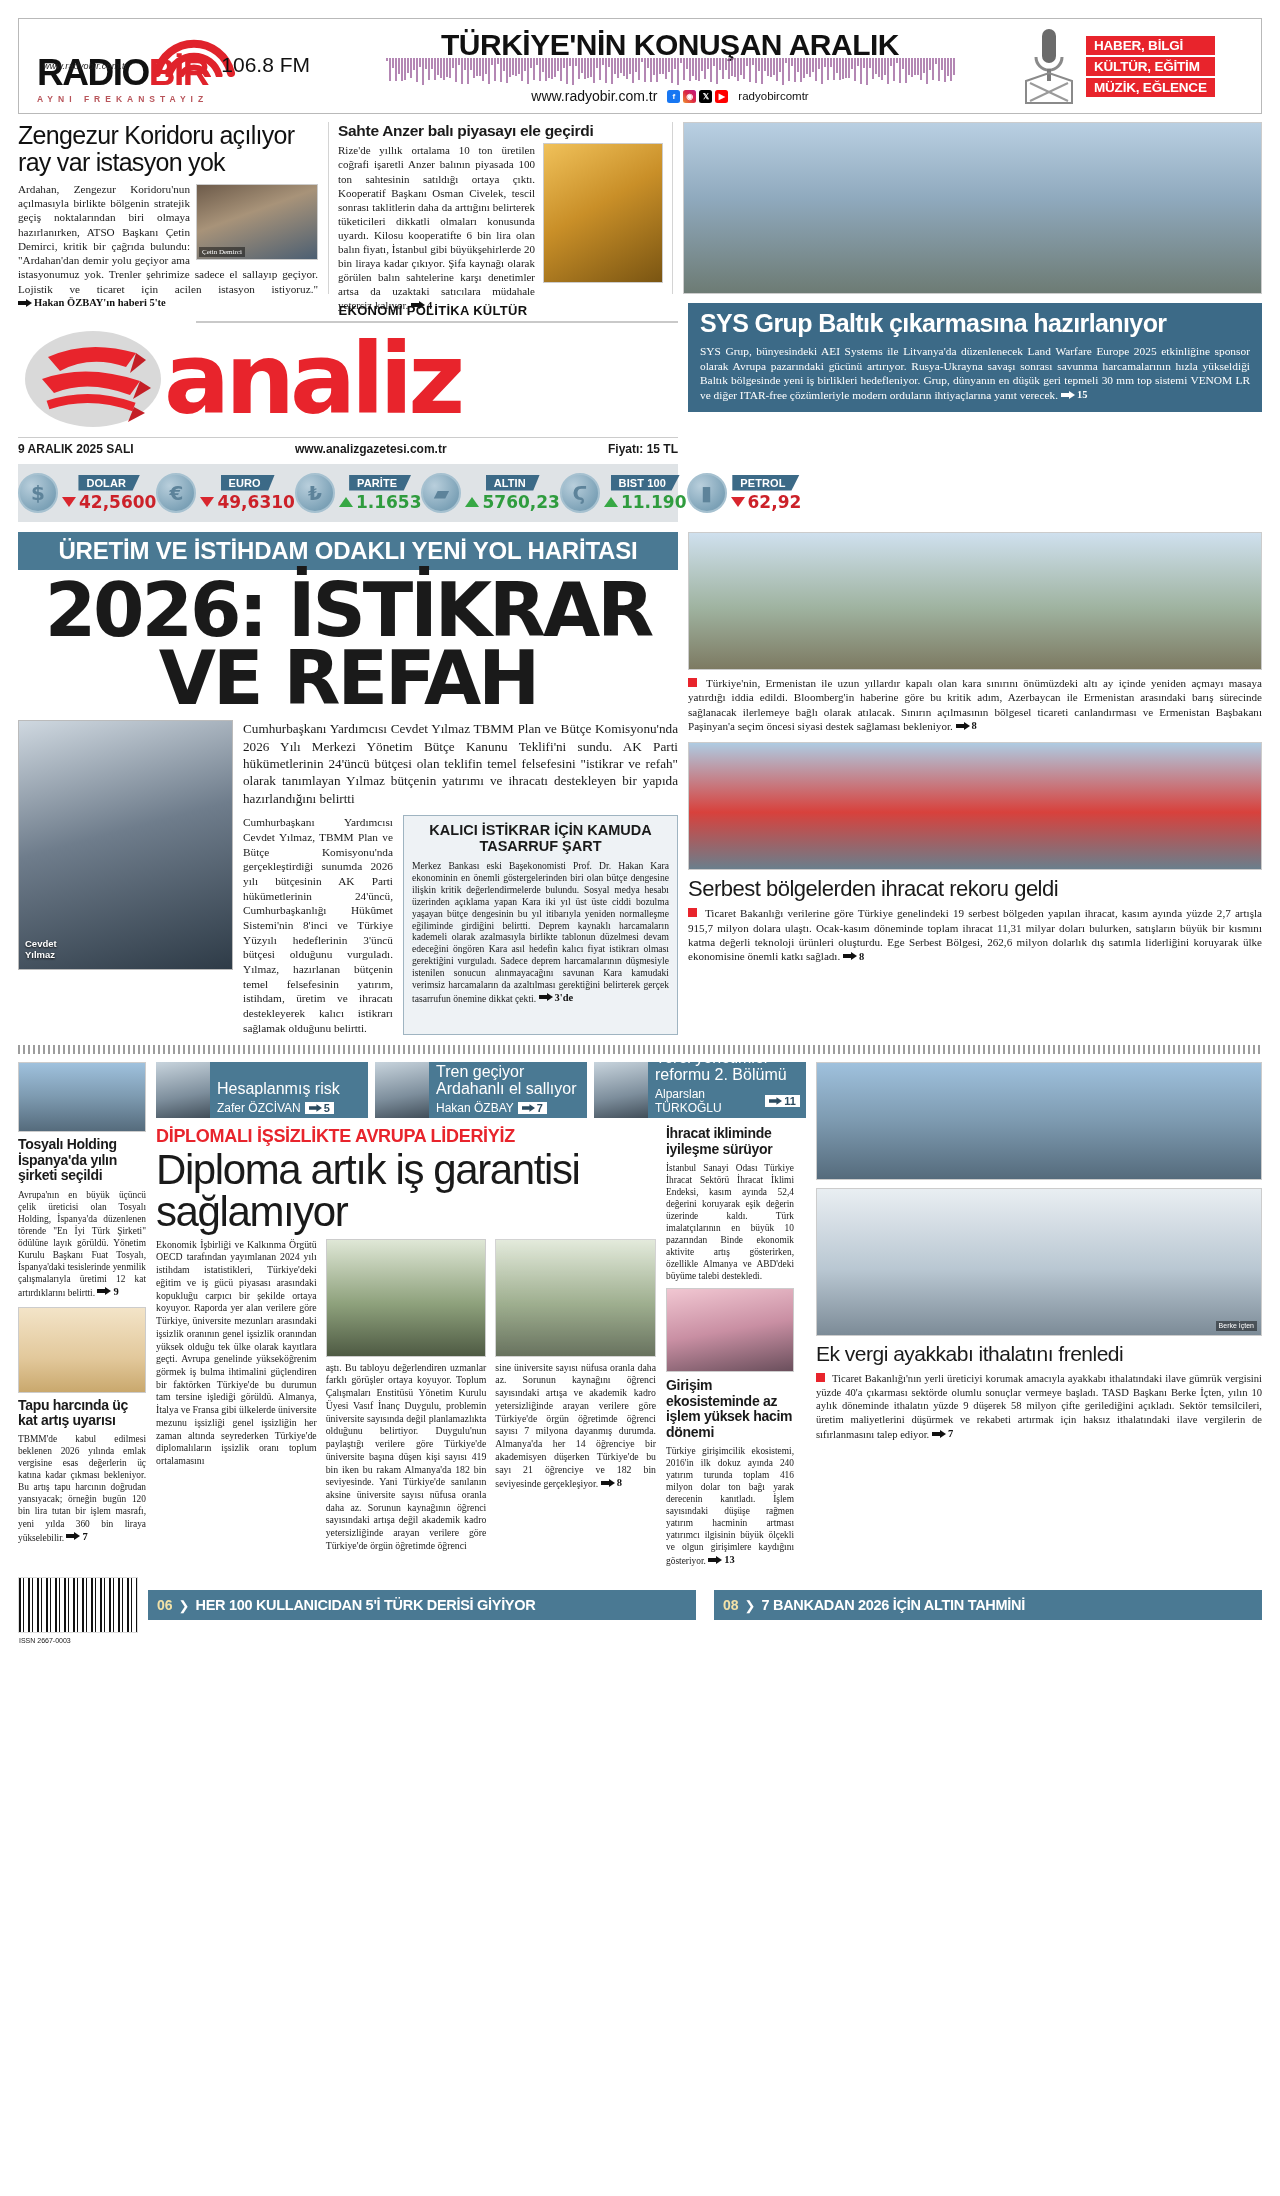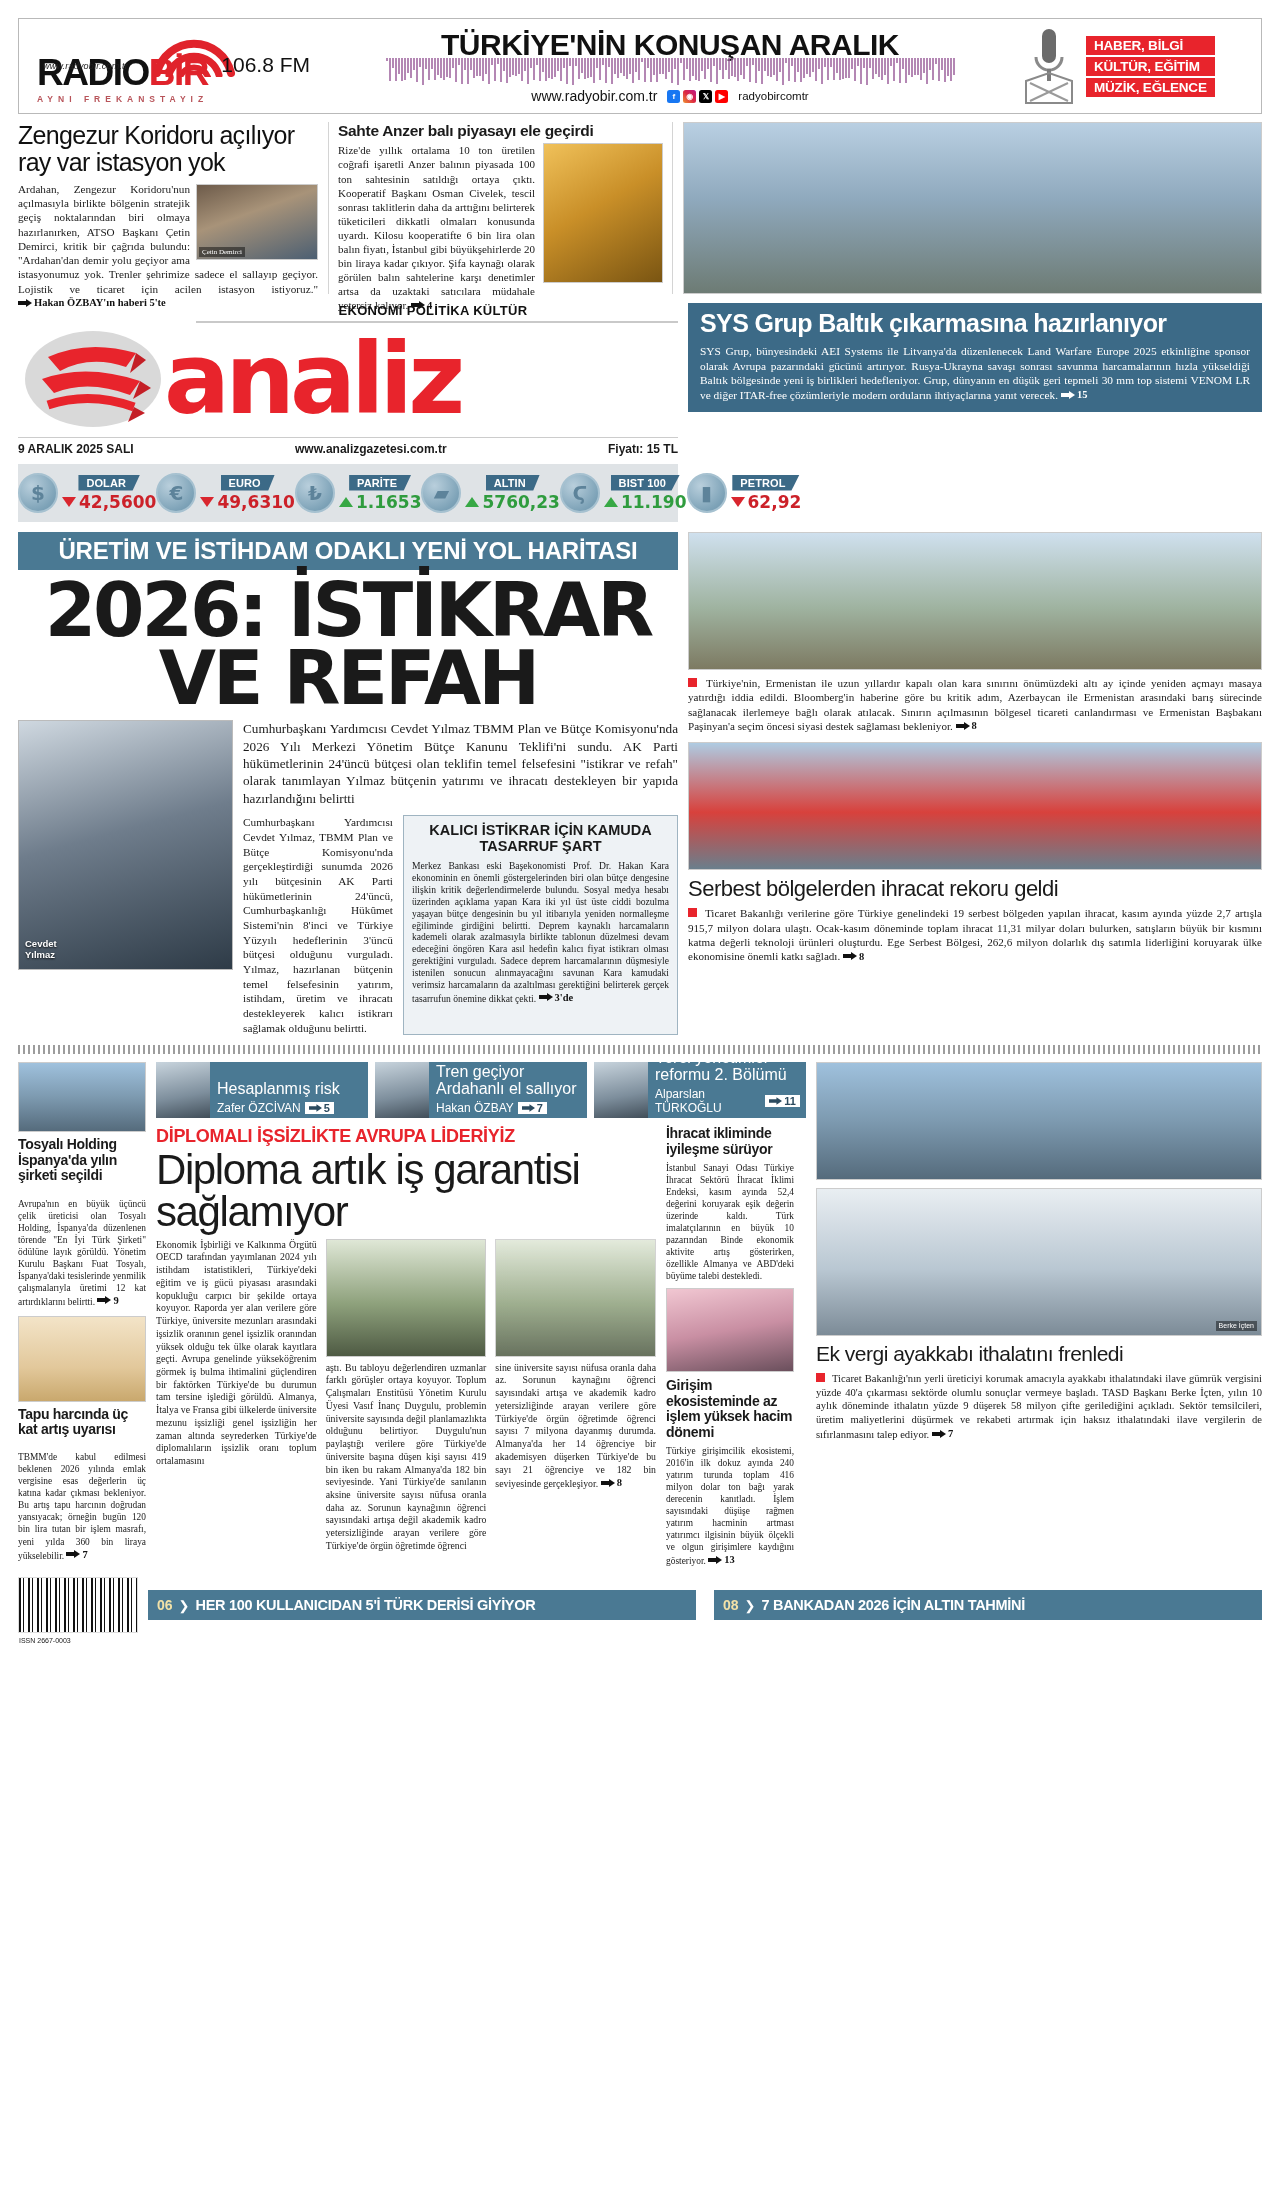--- a/index.html
+++ b/index.html
@@ -125,21 +125,21 @@
   .col-title { font-size: 16px; font-weight: 400; line-height: 1.12; }
   .col-byline { display: flex; align-items: center; gap: 4px; margin-top: 3px; }
   .col-name { font-size: 12px; font-weight: 400; }
   .col-page { background: #fff; color: #2b4a5e; font-size: 11px; font-weight: 800; padding: 0 4px; display: inline-flex; align-items: center; gap: 2px; }
 
   
   .lower { display: flex; gap: 10px; }
   .lcol { width: 128px; }
   .lcol .imgbox { width: 100%; height: 70px; border: 1px solid #ccc; overflow: hidden; position: relative; }
   .lcol h4 { font-size: 14px; font-weight: 700; line-height: 1.1; margin-top: 5px; letter-spacing: -.3px; }
-  .lcol p { font-size: 9.4px; line-height: 1.28; margin-top: 14px; text-align: justify; font-family: "Liberation Serif", serif; }
+  .lcol p { font-size: 9.4px; line-height: 1.28; margin-top: 5px; text-align: justify; font-family: "Liberation Serif", serif; }
 
   .mcol { width: 500px; }
   .mkicker { color: #e8242c; font-size: 18px; font-weight: 800; letter-spacing: -.3px; }
   .mcol h2 { font-size: 42px; font-weight: 400; line-height: .98; letter-spacing: -1.4px; margin-top: 2px; }
   .mbody { display: flex; gap: 9px; margin-top: 7px; }
   .mbody .c { flex: 1; font-size: 9.8px; line-height: 1.3; text-align: justify; font-family: "Liberation Serif", serif; }
   .mphoto { width: 100%; height: 118px; border: 1px solid #ccc; overflow: hidden; position: relative; margin-bottom: 5px; }
 
   .ncol { width: 128px; }
   .ncol h4 { font-size: 14px; font-weight: 700; line-height: 1.1; letter-spacing: -.3px; }

